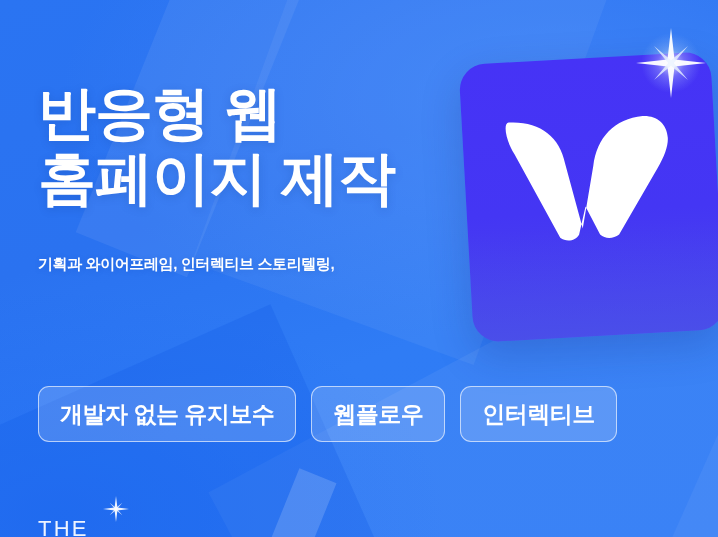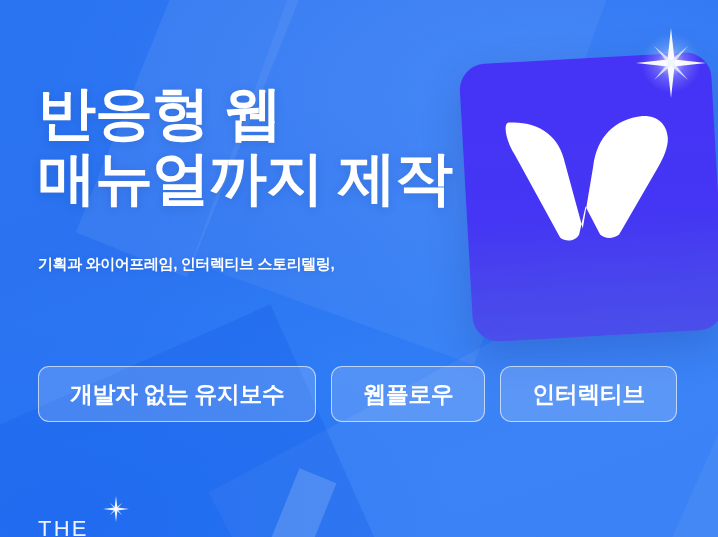--- a/index.html
+++ b/index.html
@@ -152,30 +152,31 @@
     top: 366px;
     display: flex;
     gap: 15px;
     align-items: center;
   }
   .pill {
     display: inline-flex;
     align-items: center;
     justify-content: center;
     height: 56px;
-    padding: 0 31px;
+    padding: 0 21px;
     border-radius: 11px;
     border: 1.5px solid rgba(255,255,255,.62);
     background: rgba(255,255,255,.17);
     color: #ffffff;
     font-size: 23px;
     font-weight: 700;
     letter-spacing: -0.5px;
     white-space: nowrap;
     box-sizing: border-box;
+    margin-top: 20px;
   }
 
   .brand {
     position: absolute;
     left: 38px;
     top: 478px;
     display: flex;
     align-items: center;
     gap: 14px;
     color: #eef4ff;
@@ -228,21 +229,21 @@
       <circle cx="37" cy="37" r="30" fill="url(#sparkGlow)"></circle>
       <path d="M37 2 L40.5 33.5 L72 37 L40.5 40.5 L37 72 L33.5 40.5 L2 37 L33.5 33.5 Z" fill="#ffffff" opacity=".95"></path>
       <path d="M37 13 L39 35 L61 37 L39 39 L37 61 L35 39 L13 37 L35 35 Z" fill="#eaf2ff" opacity=".8" transform="rotate(45 37 37)"></path>
     </svg>
   </div>
 
   <div class="content">
 
     <h1 class="headline">
       <span class="hl-line">반응형 웹</span>
-      <span class="hl-line">매뉴얼까지 제작</span>
+      <span class="hl-line">홈페이지 제작</span>
     </h1>
 
     <div class="subtitle">
       <span class="sub-line">기획과 와이어프레임, 인터렉티브 스토리텔링,</span>
     </div>
 
     <div class="pill-row">
       <span class="pill">개발자 없는 유지보수</span>
       <span class="pill">웹플로우</span>
       <span class="pill">인터렉티브</span>

